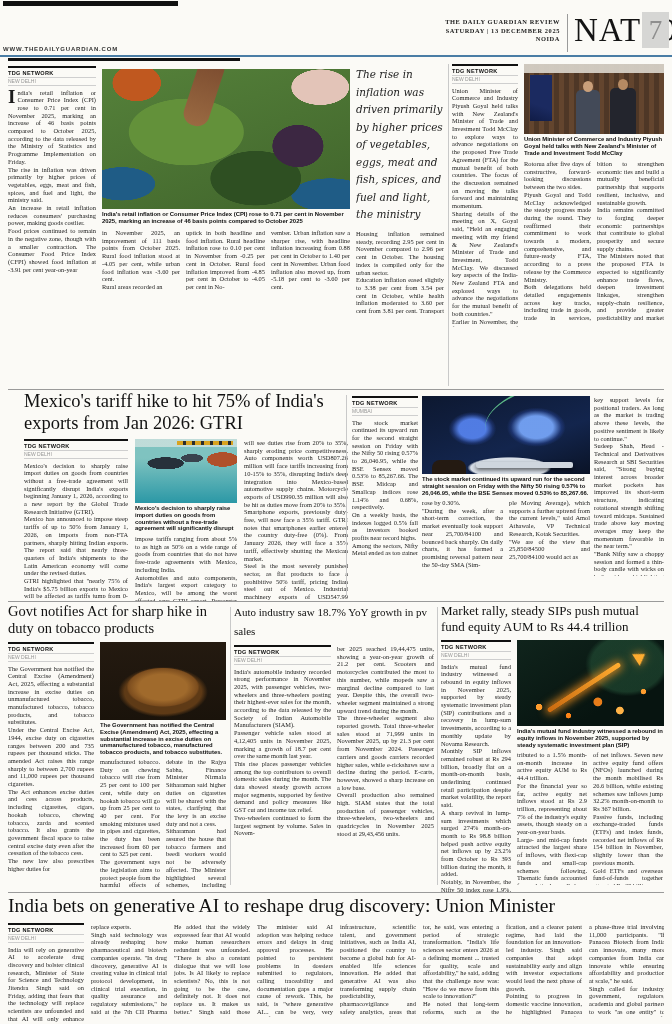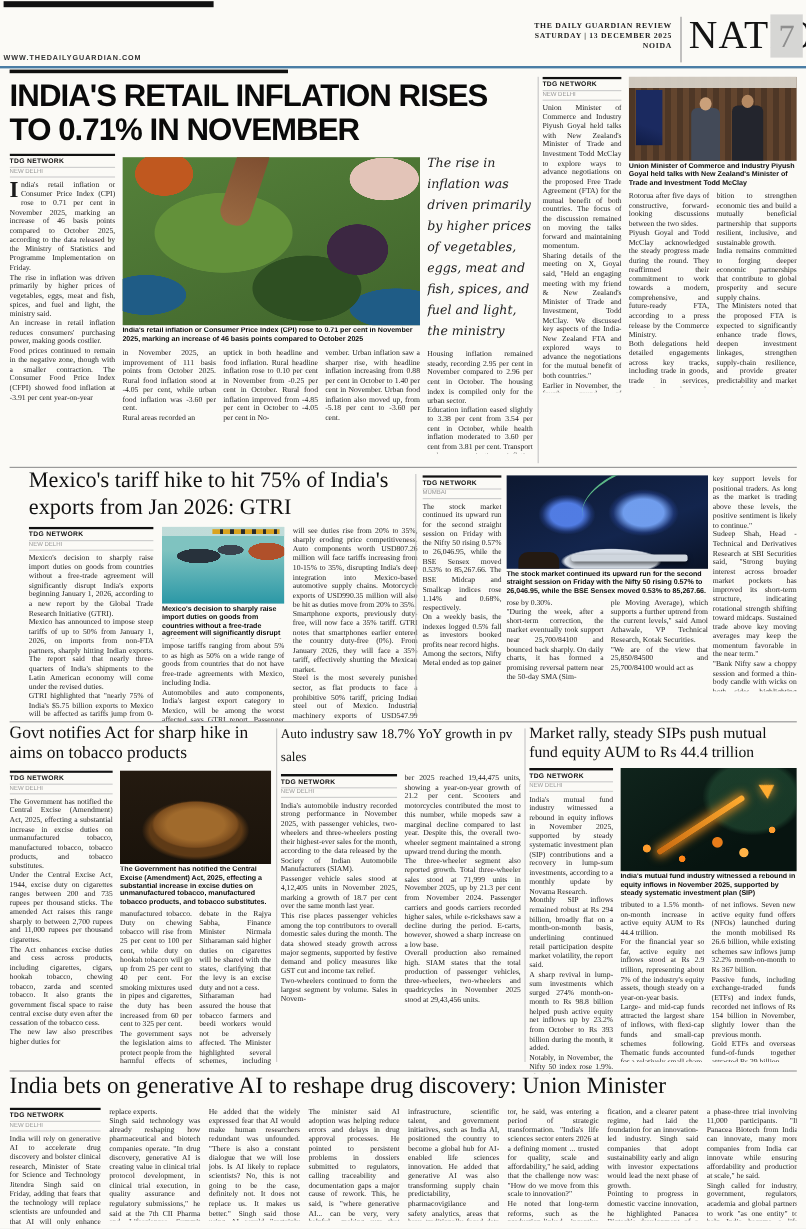--- a/index.html
+++ b/index.html
@@ -44,21 +44,20 @@
     <div>SATURDAY | 13 DECEMBER 2025</div>
     <div>NOIDA</div>
   </div>
   <div class="abs" style="left:567px;top:14px;width:1px;height:38px;background:#9a9a9a;"></div>
   <div class="abs nation" style="left:574px;top:12px;">NATION</div>
   <div class="abs pgnum" style="left:642px;top:12px;">7</div>
   <div class="rule-blue"></div>
 
   <article class="abs" style="left:8px;top:58px;width:436px;height:330px;">
     <div class="topbar"></div>
-    <h1 class="hl-main">INDIA'S RETAIL INFLATION RISES TO 0.71% IN NOVEMBER</h1>
     <div class="cols" style="gap:6px;margin-top:5px;">
       <div class="col" style="width:88px;">
         <div class="byl">
           <div class="n">TDG NETWORK</div>
           <div class="l">NEW DELHI</div>
         </div>
         <div class="bt" style="height:234px;"><span class="dropcap">I</span><span>ndia's retail inflation or Consumer Price Index (CPI) rose to 0.71 per cent in November 2025, marking an increase of 46 basis points compared to October 2025, according to the data released by the Ministry of Statistics and Programme Implementation on Friday.
 The rise in inflation was driven primarily by higher prices of vegetables, eggs, meat and fish, spices, and fuel and light, the ministry said.
 An increase in retail inflation reduces consumers' purchasing power, making goods costlier.
 Food prices continued to remain in the negative zone, though with a smaller contraction. The Consumer Food Price Index (CFPI) showed food inflation at -3.91 per cent year-on-year</span></div>
@@ -194,21 +193,21 @@
       </div>
       <div class="col bt" style="width:70px;height:180px;">key support levels for positional traders. As long as the market is trading above these levels, the positive sentiment is likely to continue."
 Sudeep Shah, Head - Technical and Derivatives Research at SBI Securities said, "Strong buying interest across broader market pockets has improved its short-term structure, indicating rotational strength shifting toward midcaps. Sustained trade above key moving averages may keep the momentum favorable in the near term."
 "Bank Nifty saw a choppy session and formed a thin-body candle with wicks on both sides, highlighting indecision.</div>
     </div>
   </article>
 
   <div class="hdiv" style="top:601px;"></div>
 
   <article class="abs" style="left:8px;top:603px;width:218px;height:288px;">
-    <h2 class="hl" style="font-size:14.5px;line-height:17px;">Govt notifies Act for sharp hike in aims on tobacco products</h2>
+    <h2 class="hl" style="font-size:14.5px;line-height:17px;">Govt notifies Act for sharp hike in duty on tobacco products</h2>
     <div class="cols" style="gap:6px;margin-top:5px;">
       <div class="col" style="width:86px;">
         <div class="byl">
           <div class="n">TDG NETWORK</div>
           <div class="l">NEW DELHI</div>
         </div>
         <div class="bt" style="height:226px;">The Government has notified the Central Excise (Amendment) Act, 2025, effecting a substantial increase in excise duties on unmanufactured tobacco, manufactured tobacco, tobacco products, and tobacco substitutes.
 Under the Central Excise Act, 1944, excise duty on cigarettes ranges between 200 and 735 rupees per thousand sticks. The amended Act raises this range sharply to between 2,700 rupees and 11,000 rupees per thousand cigarettes.
 The Act enhances excise duties and cess across products, including cigarettes, cigars, hookah tobacco, chewing tobacco, zarda and scented tobacco. It also grants the government fiscal space to raise central excise duty even after the cessation of the tobacco cess.
 The new law also prescribes higher duties for</div>

